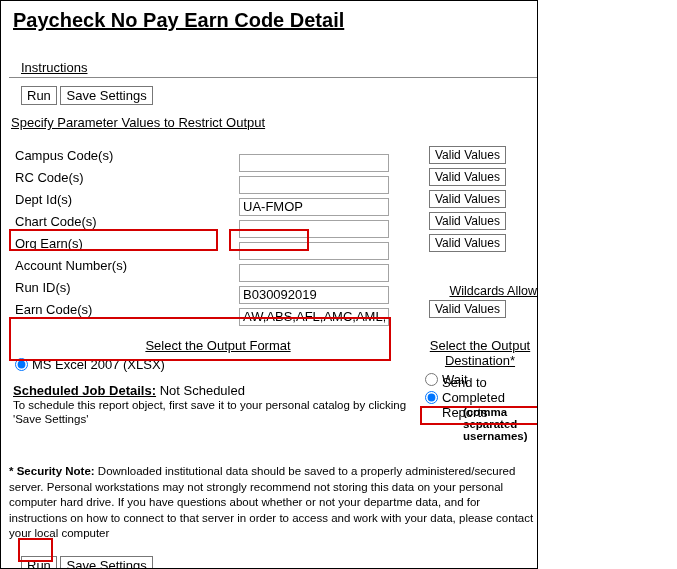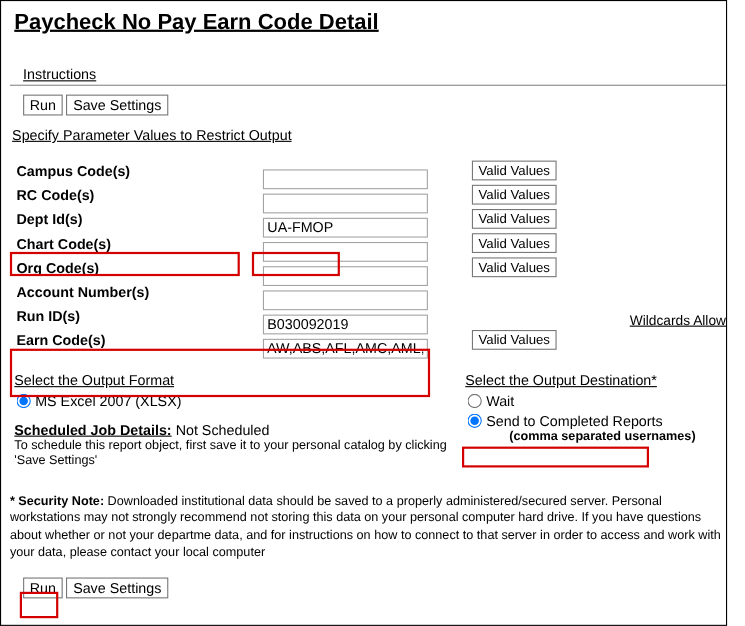--- a/index.html
+++ b/index.html
@@ -5,21 +5,21 @@
   * { box-sizing: border-box; }
   body {
     margin: 0;
     font-family: Arial, Helvetica, sans-serif;
     font-size: 13px;
     color: #000;
     background: #fff;
   }
   .page {
     border: 1px solid #000;
-    width: 661px;
+    width: 538px;
     height: 569px;
     overflow: hidden;
     padding: 8px 0 0 8px;
     position: relative;
   }
   .title {
     font-size: 20px;
     font-weight: bold;
     text-decoration: underline;
     margin: 0 0 28px 4px;
@@ -50,21 +50,20 @@
   }
   .paramrow {
     display: flex;
     align-items: center;
     height: 22px;
     margin: 0;
   }
   .paramlabel {
     width: 230px;
     padding-left: 6px;
-    font-weight: bold;
   }
   .paraminput {
     width: 160px;
   }
   .paraminput input {
     width: 150px;
     font-family: Arial, Helvetica, sans-serif;
     font-size: 13px;
     border: 1px solid #a3a3a3;
     padding: 1px 3px;
@@ -97,20 +96,21 @@
   .lcol {
     width: 414px;
     padding-left: 4px;
   }
   .rcol {
     flex: 1;
   }
   .sect-head {
     text-decoration: underline;
     margin-bottom: 2px;
+    text-align: center;
   }
   .radio-row {
     display: flex;
     align-items: center;
     height: 18px;
     margin-left: 2px;
   }
   .radio-row input { margin: 0 4px 0 0; }
   .sched {
     margin-top: 10px;
@@ -187,21 +187,21 @@
     <div class="paramlabel">Dept Id(s)</div>
     <div class="paraminput"><input type="text" value="UA-FMOP" style=""></div>
     <div class="parambtn"><button>Valid Values</button></div>
   </div>
   <div class="paramrow">
     <div class="paramlabel">Chart Code(s)</div>
     <div class="paraminput"><input type="text" value="" style=""></div>
     <div class="parambtn"><button>Valid Values</button></div>
   </div>
   <div class="paramrow">
-    <div class="paramlabel">Org Code(s)</div>
+    <div class="paramlabel">Org Earn(s)</div>
     <div class="paraminput"><input type="text" value="" style=""></div>
     <div class="parambtn"><button>Valid Values</button></div>
   </div>
   <div class="paramrow">
     <div class="paramlabel">Account Number(s)</div>
     <div class="paraminput"><input type="text" value="" style=""></div>
     <div class="parambtn"></div>
   </div>
   <div class="paramrow">
     <div class="paramlabel">Run ID(s)</div>

